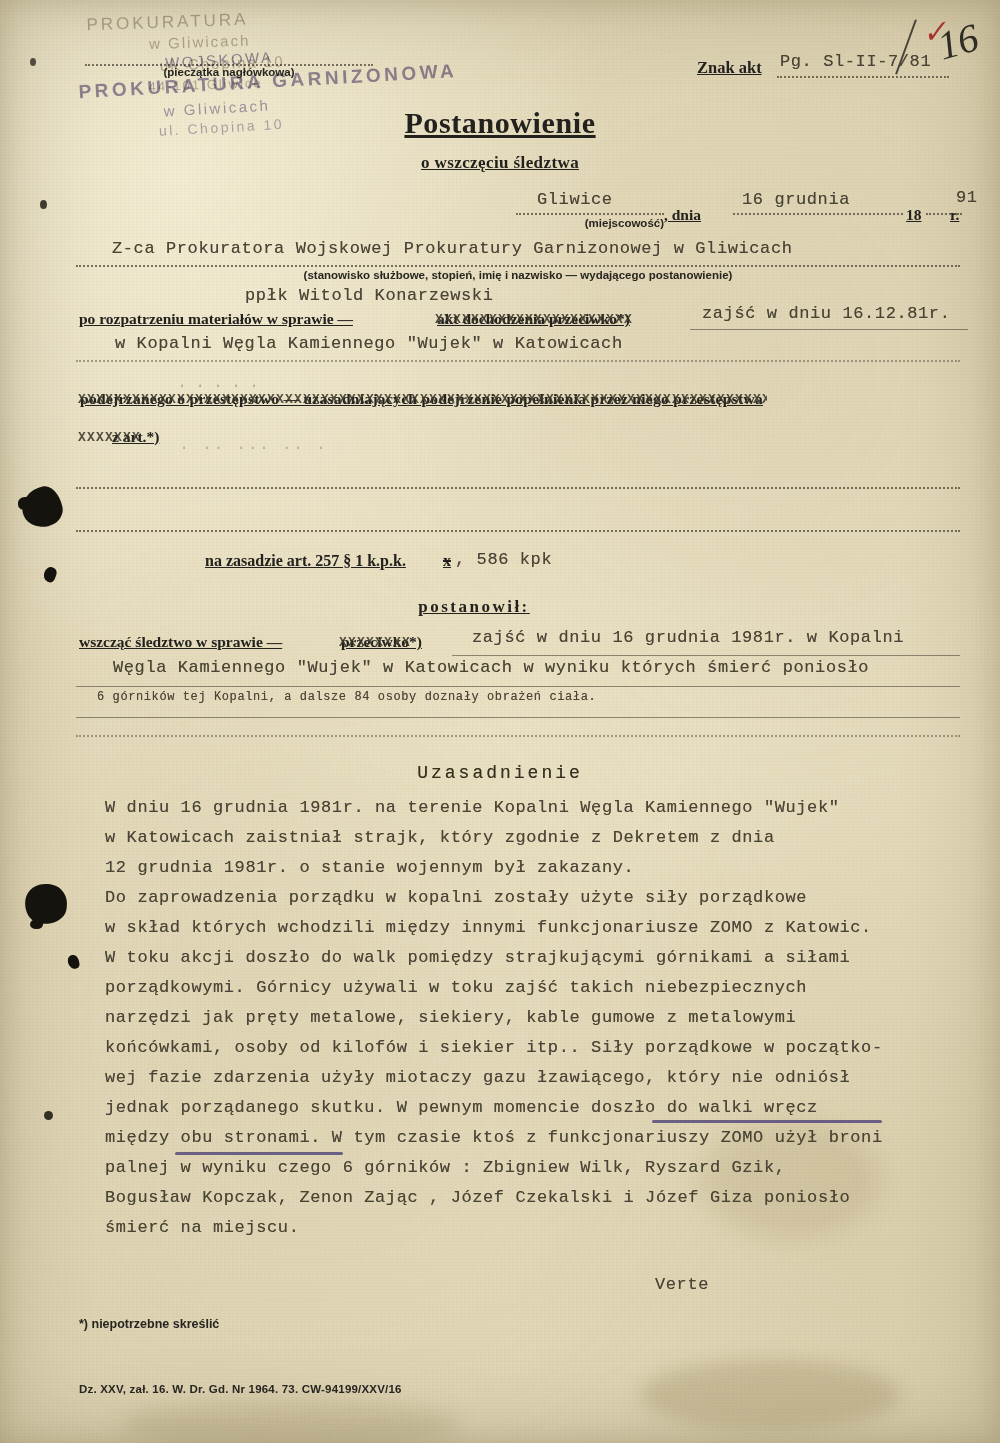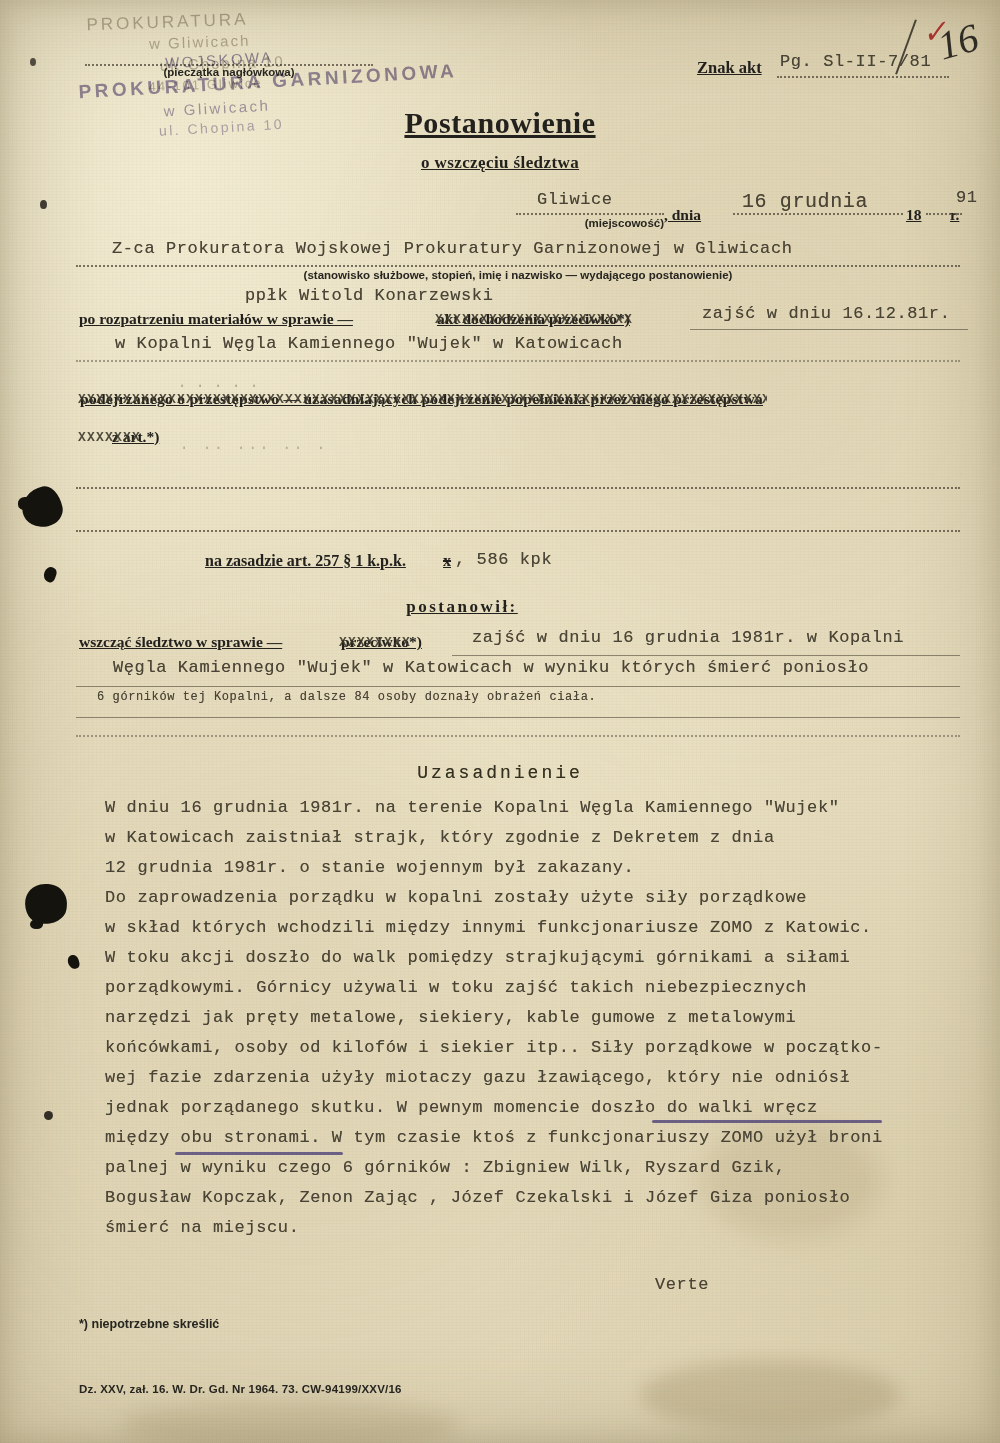--- a/index.html
+++ b/index.html
@@ -162,21 +162,21 @@
   <div class="layer" style="left:0;top:153px;width:1000px;text-align:center;">
     <div class="form" style="font-size:17px;letter-spacing:.4px;">o wszczęciu śledztwa</div>
   </div>
 
   <div class="layer typed" style="left:537px;top:190px;font-size:17px;">Gliwice</div>
   <div class="layer dots" style="left:516px;top:213px;width:148px;"></div>
   <div class="layer formsm" style="left:516px;top:217px;width:148px;text-align:right;">(miejscowość)</div>
 
   <div class="layer form" style="left:664px;top:206px;font-size:15.5px;">, dnia</div>
 
-  <div class="layer typed" style="left:742px;top:190px;font-size:20px;">16 grudnia</div>
+  <div class="layer typed" style="left:742px;top:190px;font-size:17px;">16 grudnia</div>
   <div class="layer dots" style="left:733px;top:213px;width:170px;"></div>
 
   <div class="layer form" style="left:906px;top:206px;font-size:15.5px;">18</div>
   <div class="layer typed" style="left:915px;top:188px;font-size:17px;margin-left:41px;">91</div>
   <div class="layer dots" style="left:926px;top:213px;width:36px;"></div>
   <div class="layer form" style="left:950px;top:206px;font-size:15.5px;">r.</div>
 
   <div class="layer typed" style="left:112px;top:239px;font-size:17px;">Z-ca Prokuratora Wojskowej Prokuratury Garnizonowej w Gliwicach</div>
   <div class="layer dots" style="left:76px;top:265px;width:884px;"></div>
   <div class="layer formsm" style="left:76px;top:269px;width:884px;text-align:center;">(stanowisko służbowe, stopień, imię i nazwisko — wydającego postanowienie)</div>
@@ -213,21 +213,21 @@
 
   <div class="layer typed faint" style="left:178px;top:378px;font-size:14px;opacity:.45;">· · · · ·</div>
   <div class="layer typed faint" style="left:180px;top:440px;font-size:14px;opacity:.4;letter-spacing:3px;">· ·· ··· ·· ·</div>
 
   <div class="layer form" style="left:205px;top:552px;font-size:16px;">na zasadzie art. 257 § 1 k.p.k.</div>
   <div class="layer form" style="left:443px;top:552px;font-size:16px;">
     <span class="strike">x</span>
   </div>
   <div class="layer typed" style="left:455px;top:550px;font-size:17px;">, 586 kpk</div>
 
-  <div class="layer form" style="left:4px;top:597px;width:916px;text-align:center;font-size:17px;letter-spacing:2.5px;">postanowił:</div>
+  <div class="layer form" style="left:16px;top:597px;width:916px;text-align:center;font-size:17px;letter-spacing:2.5px;">postanowił:</div>
 
   <div class="layer form" style="left:79px;top:633px;font-size:15.5px;">wszcząć śledztwo w sprawie —</div>
   <div class="layer" style="left:341px;top:633px;">
     <span class="form xout" style="font-size:15.5px;">
       <span>przeciwko*)</span>
       <span class="xs">XXXXXXXX</span>
     </span>
   </div>
 
   <div class="layer typed" style="left:472px;top:628px;font-size:17px;">zajść w dniu 16 grudnia 1981r. w Kopalni</div>

